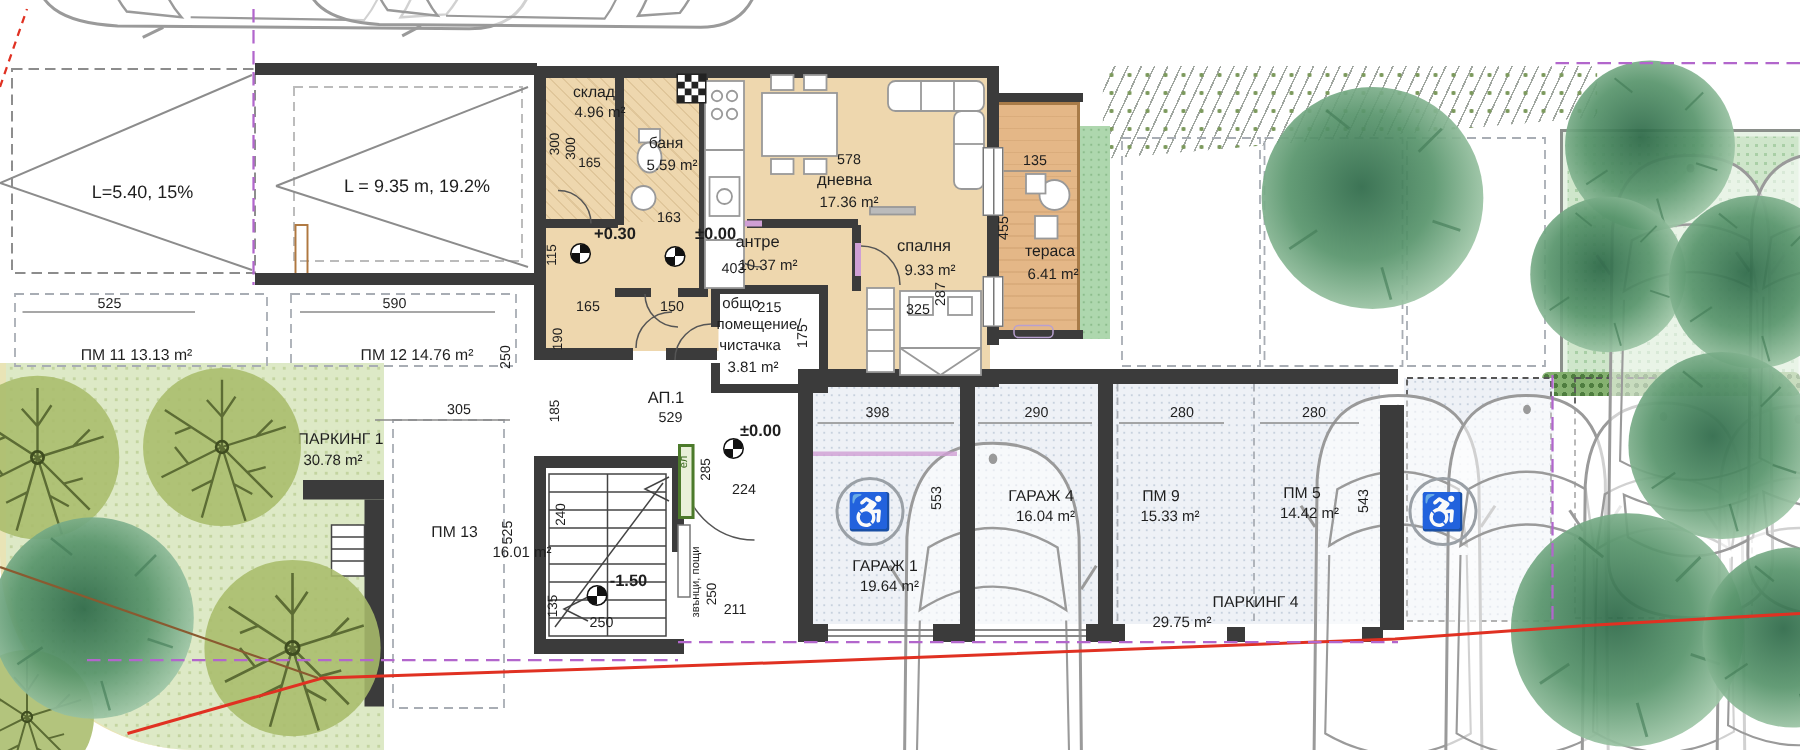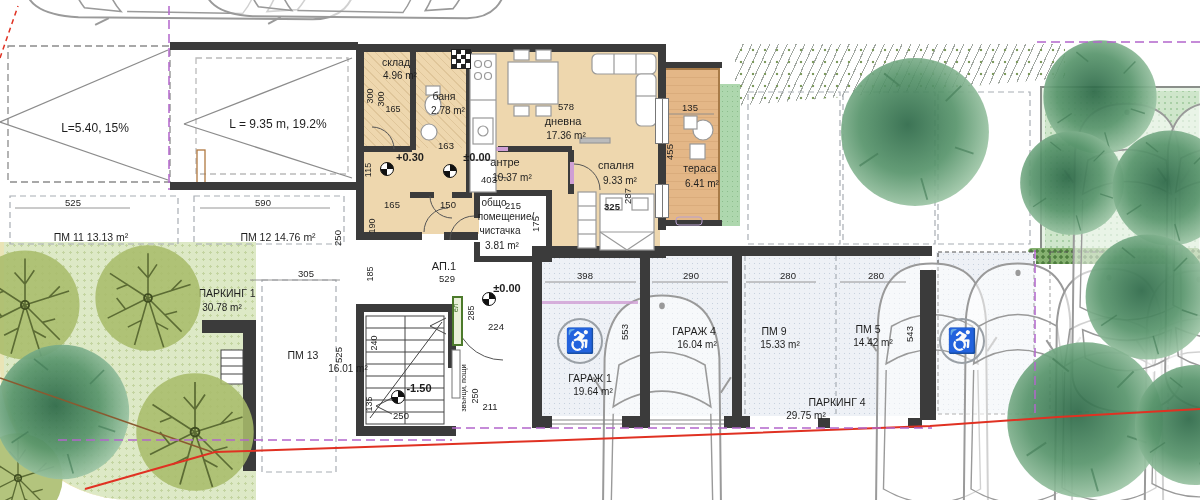--- a/index.html
+++ b/index.html
@@ -305,34 +305,34 @@
 
   <span class="lbl s12" style="left:95px;top:128px;text-align:center;">L=5.40, 15%</span>
   <span class="lbl s12" style="left:278px;top:124px;">L = 9.35 m, 19.2%</span>
 
   <span class="lbl s105" style="left:396px;top:62px;">склад</span>
   <span class="lbl" style="left:400px;top:76px;">4.96 m²</span>
   <span class="lbl v s9" style="left:370px;top:96px;">300</span>
   <span class="lbl v s9" style="left:381px;top:99px;">300</span>
   <span class="lbl s9" style="left:393px;top:109px;">165</span>
   <span class="lbl s105" style="left:444px;top:96px;">баня</span>
-  <span class="lbl" style="left:448px;top:111px;">2.78 m²</span>
+  <span class="lbl" style="left:448px;top:111px;">5.59 m²</span>
   <span class="lbl s95" style="left:446px;top:146px;">163</span>
   <span class="lbl s95" style="left:566px;top:107px;text-align:center;">578</span>
   <span class="lbl s11" style="left:563px;top:121px;">дневна</span>
   <span class="lbl" style="left:566px;top:136px;">17.36 m²</span>
   <span class="lbl v s9" style="left:368px;top:170px;">115</span>
   <span class="lbl bold s11" style="left:410px;top:157px;">+0.30</span>
   <span class="lbl bold s11" style="left:477px;top:157px;">±0.00</span>
   <span class="lbl s95" style="left:489px;top:180px;">403</span>
   <span class="lbl s11" style="left:505px;top:162px;">антре</span>
   <span class="lbl" style="left:512px;top:178px;">10.37 m²</span>
   <span class="lbl s11" style="left:616px;top:165px;">спалня</span>
   <span class="lbl" style="left:620px;top:181px;">9.33 m²</span>
-  <span class="lbl s95" style="left:612px;top:207px;font-weight:bold;">325</span>
+  <span class="lbl s95" style="left:612px;top:207px;">325</span>
   <span class="lbl v s95" style="left:628px;top:196px;">287</span>
   <span class="lbl" style="left:494px;top:203px;">общо</span>
   <span class="lbl s95" style="left:513px;top:206px;">215</span>
   <span class="lbl" style="left:506px;top:217px;">помещение/</span>
   <span class="lbl" style="left:500px;top:231px;">чистачка</span>
   <span class="lbl" style="left:502px;top:246px;">3.81 m²</span>
   <span class="lbl v s95" style="left:536px;top:224px;">175</span>
   <span class="lbl s95" style="left:690px;top:108px;">135</span>
   <span class="lbl v s95" style="left:670px;top:152px;">455</span>
   <span class="lbl s105" style="left:700px;top:168px;">тераса</span>
@@ -374,21 +374,21 @@
   <span class="lbl s105" style="left:694px;top:331px;">ГАРАЖ 4</span>
   <span class="lbl" style="left:697px;top:345px;">16.04 m²</span>
   <span class="lbl s95" style="left:788px;top:276px;">280</span>
   <span class="lbl s105" style="left:774px;top:331px;">ПМ 9</span>
   <span class="lbl" style="left:780px;top:345px;">15.33 m²</span>
   <span class="lbl s95" style="left:876px;top:276px;">280</span>
   <span class="lbl s105" style="left:868px;top:329px;">ПМ 5</span>
   <span class="lbl" style="left:873px;top:343px;">14.42 m²</span>
   <span class="lbl v s95" style="left:910px;top:334px;">543</span>
   <span class="lbl s105" style="left:837px;top:402px;">ПАРКИНГ 4</span>
-  <span class="lbl" style="left:806px;top:416px;">29.75 m²</span>
+  <span class="lbl" style="left:788px;top:416px;">29.75 m²</span>
 
   <svg width="1200" height="500" style="z-index:60;pointer-events:none;">
     <defs>
       <radialGradient id="dg" cx="45%" cy="45%" r="60%">
         <stop offset="0%" stop-color="#2c6847"></stop>
         <stop offset="55%" stop-color="#57946b"></stop>
         <stop offset="100%" stop-color="#a8cdaf"></stop>
       </radialGradient>
       <symbol id="tree-olive" viewBox="-50 -50 100 100">
         <circle r="47" fill="#a9bc6b" fill-opacity="0.88"></circle>

